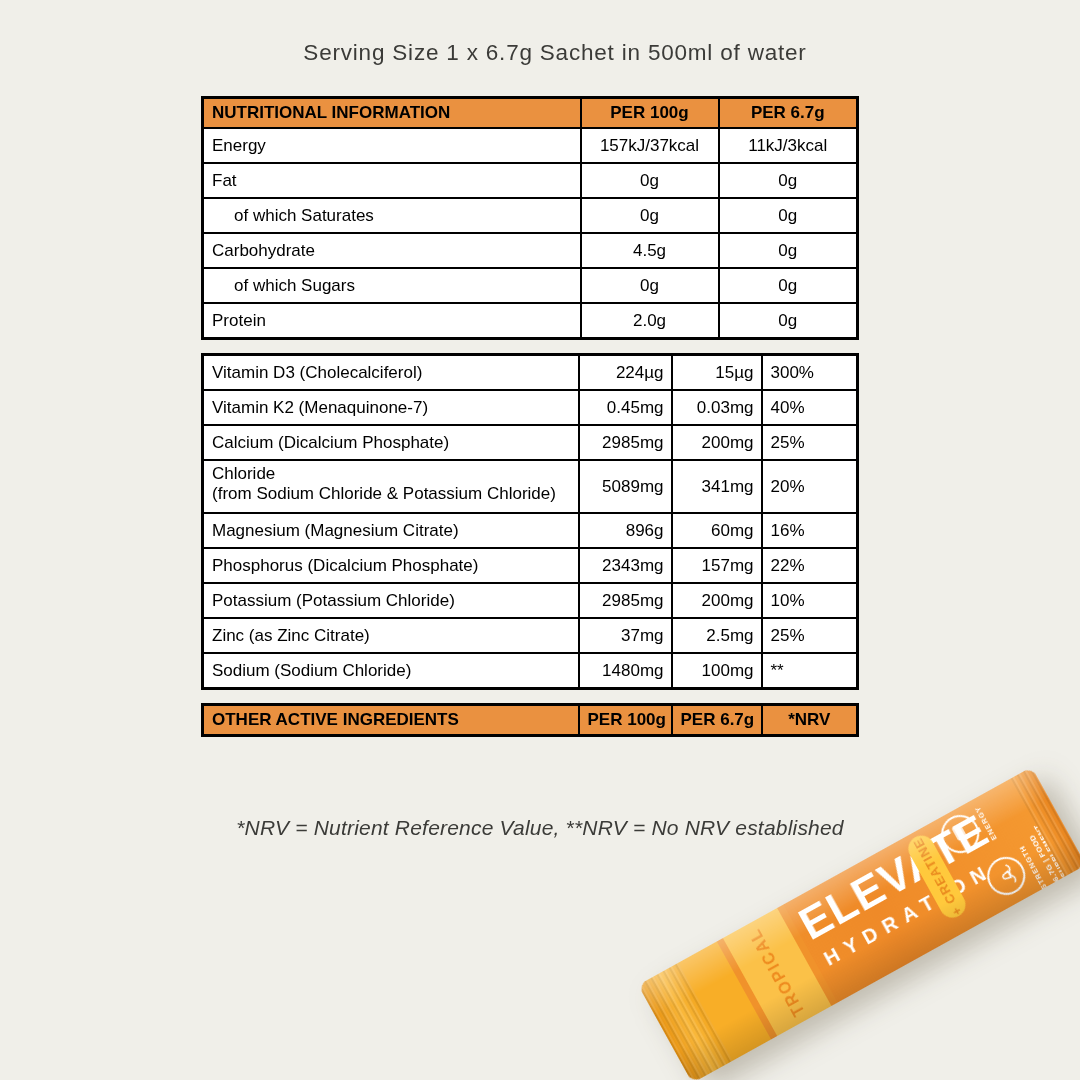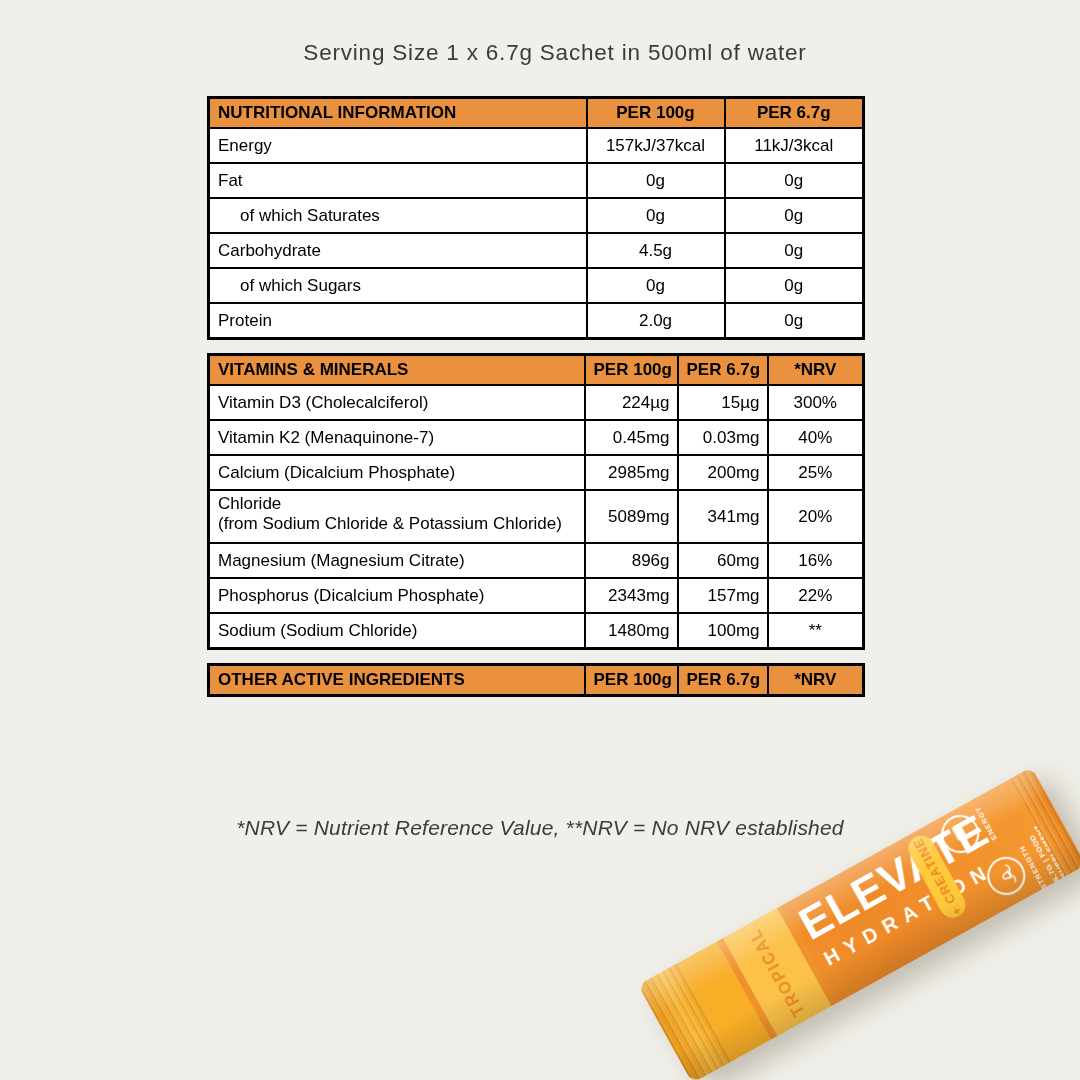--- a/index.html
+++ b/index.html
@@ -11,37 +11,37 @@
   
   .page-title{
     position:absolute;top:40px;left:0;width:1054px;text-align:center;
     font-size:22.5px;letter-spacing:.8px;color:var(--ink,#3B3B38);margin-left:28px;
   }
   .footnote{
     position:absolute;top:816px;left:0;width:1080px;text-align:center;
     font-size:21px;letter-spacing:.2px;color:var(--ink,#3B3B38);font-style:italic;
   }
   
-  .tables{position:absolute;left:207px;top:96px;width:733px;}
+  .tables{position:absolute;left:201px;top:96px;width:733px;}
   table.ntable{
     border-collapse:collapse;table-layout:fixed;width:655px;
     background:#fff;border:3px solid #000;margin-bottom:13px;
   }
   .ntable th,.ntable td{
     border:2px solid #000;padding:0 8px;height:33px;
     font-size:17px;color:#000;overflow:hidden;white-space:nowrap;
   }
   .ntable tr.head th{
     background:var(--header_orange,#EA9140);
     font-weight:bold;font-size:17px;height:28px;
   }
   .ntable .label{text-align:left;}
   .ntable .cval{text-align:center;}
   .ntable .num{text-align:right;padding-right:7px;}
-  .ntable .nrv{text-align:center;}
+  .ntable .nrv{text-align:left;}
   .ntable .indent{padding-left:30px;}
   .ntable td.twoline{white-space:normal;line-height:1.18;padding-top:3px;padding-bottom:8px;}
   tr.tall{height:48px;}
   
   .sachet{
     position:absolute;left:637px;top:869px;width:450px;height:112px;
     transform:rotate(-29deg);border-radius:10px;overflow:hidden;
     background:linear-gradient(90deg,#F1952D 0%,#EF8A28 55%,#F59A31 100%);
     filter:drop-shadow(10px 16px 14px rgba(70,55,25,.28));
   }
@@ -158,26 +158,20 @@
     </table>
 
   <table class="ntable">
     <colgroup>
         <col style="width:376px">
         <col style="width:93px">
         <col style="width:90px">
         <col style="width:96px">
       </colgroup>
     <tbody>
-        <tr class="head">
-      <th class="label">VITAMINS &amp; MINERALS</th>
-      <th class="cval">PER 100g</th>
-      <th class="cval">PER 6.7g</th>
-      <th class="cval">*NRV</th>
-    </tr>
     <tr>
       <td class="label">Vitamin D3 (Cholecalciferol)</td>
       <td class="num">224µg</td>
       <td class="num">15µg</td>
       <td class="nrv">300%</td>
     </tr>
     <tr>
       <td class="label">Vitamin K2 (Menaquinone-7)</td>
       <td class="num">0.45mg</td>
       <td class="num">0.03mg</td>
@@ -202,20 +196,32 @@
       <td class="label">Magnesium (Magnesium Citrate)</td>
       <td class="num">896g</td>
       <td class="num">60mg</td>
       <td class="nrv">16%</td>
     </tr>
     <tr>
       <td class="label">Phosphorus (Dicalcium Phosphate)</td>
       <td class="num">2343mg</td>
       <td class="num">157mg</td>
       <td class="nrv">22%</td>
+    </tr>
+    <tr>
+      <td class="label">Potassium (Potassium Chloride)</td>
+      <td class="num">2985mg</td>
+      <td class="num">200mg</td>
+      <td class="nrv">10%</td>
+    </tr>
+    <tr>
+      <td class="label">Zinc (as Zinc Citrate)</td>
+      <td class="num">37mg</td>
+      <td class="num">2.5mg</td>
+      <td class="nrv">25%</td>
     </tr>
     <tr>
       <td class="label">Sodium (Sodium Chloride)</td>
       <td class="num">1480mg</td>
       <td class="num">100mg</td>
       <td class="nrv">**</td>
     </tr>
   </tbody>
     </table>
 

